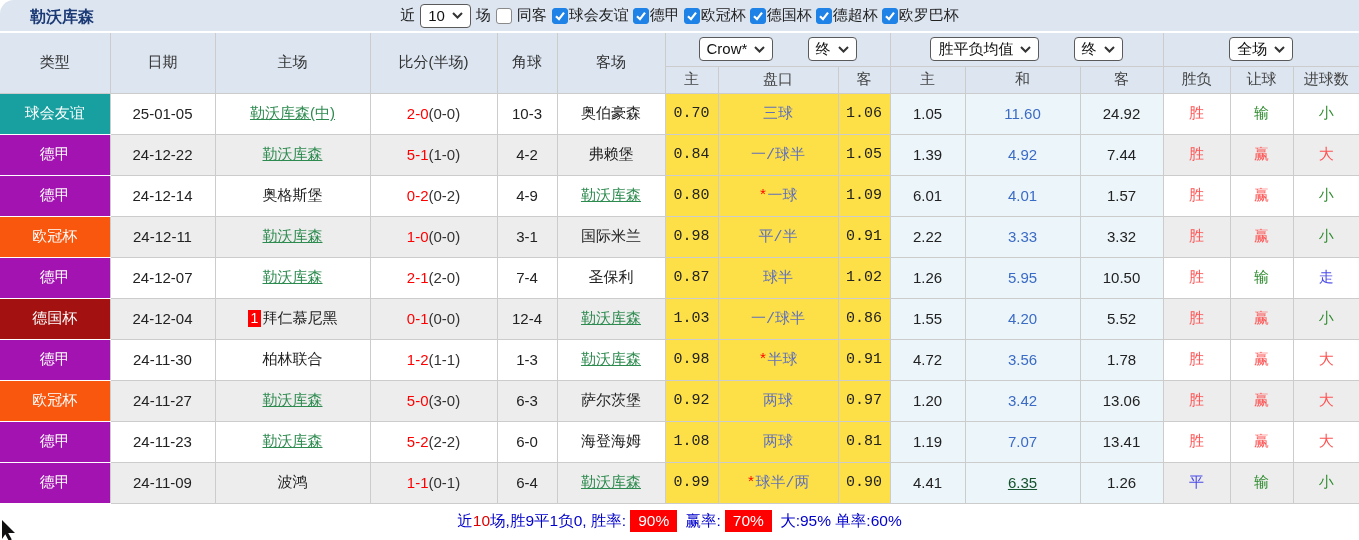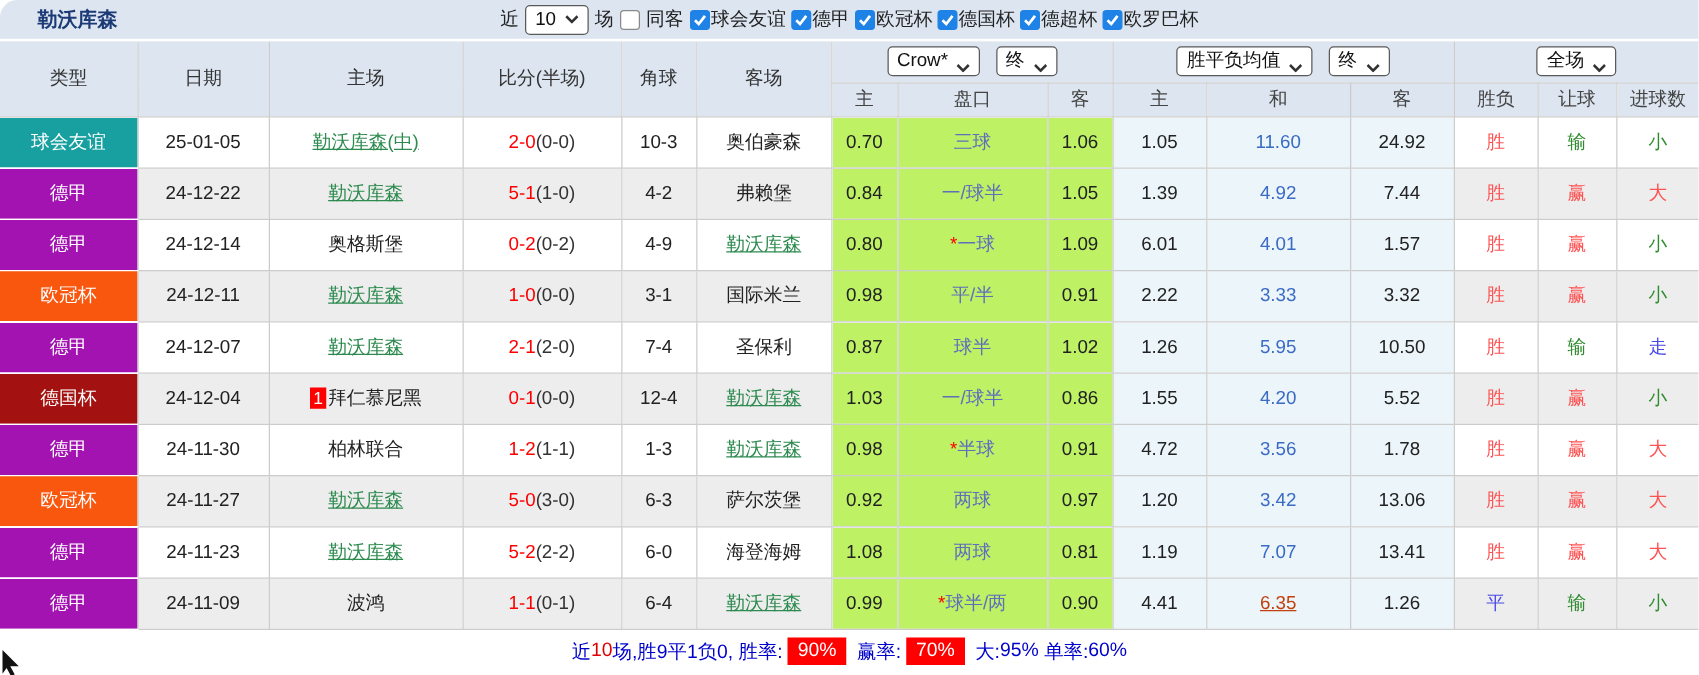--- a/index.html
+++ b/index.html
@@ -27,37 +27,37 @@
   
   table { border-collapse:collapse; table-layout:fixed; width:1359px; font-size:15px; }
   th, td { text-align:center; vertical-align:middle; border:1px solid #cccccc; overflow:hidden; white-space:nowrap; }
   th { background:#dce5f0; font-weight:normal; color:#333; }
   thead tr.selrow th { height:33px; }
   thead tr.labrow th { height:27px; color:#444; }
   td:first-child, th:first-child { border-left:0; }
   td:last-child, th:last-child { border-right:0; }
   thead th { border-top:0; }
   .grp { background:#dce5f0; }
-  .grp .sel { margin:0 4px;align-items:flex-end; }
+  .grp .sel { margin:0 15px; }
 
   tbody td { height:41px; color:#222; }
   tbody tr.even td.plain, tbody tr.even td.res, tbody tr.even td.type-wrap { background:#ededed; }
   tbody tr.odd  td.plain, tbody tr.odd  td.res { background:#ffffff; }
   td.type { color:#fff; border-bottom:1px solid #fff; border-left:0; font-size:15px; }
-  td.ah { background:#bef264; }
+  td.ah { background:#fde047;font-family:Liberation Mono, monospace; }
   td.eu { background:#ecf5fa; }
   .score { color:#f00; }
   .half  { color:#333; }
   .team  { color:#2e8b50;text-decoration:underline; }
   .badge { display:inline-block; background:#f00; color:#fff; padding:0 3px; margin-right:1px;
            font-size:14px; line-height:17px; }
   .star  { color:#f00; }
   .line  { color:#5f6fbc; }
   .draw  { color:#3a6bc5;margin-top:28px; }
-  .draw.hl { color:#c2410c; text-decoration:underline;text-align:center; }
+  .draw.hl { color:#14532d; text-decoration:underline;text-align:center; }
   td.res.red   { color:#ff5252; }
   td.res.green { color:#2e8b2e; }
   td.res.blue  { color:#4a4ae8; }
 
   
   .summary { height:35px; display:flex; align-items:center; justify-content:center;
              font-size:15.5px; background:#fff; }
   .s-blue { color:#0000cc; white-space:pre; }
   .s-red  { color:#e00000; white-space:pre; }
   .s-badge{ background:#f00; color:#fff; padding:2px 8px; margin:0 4px; }

